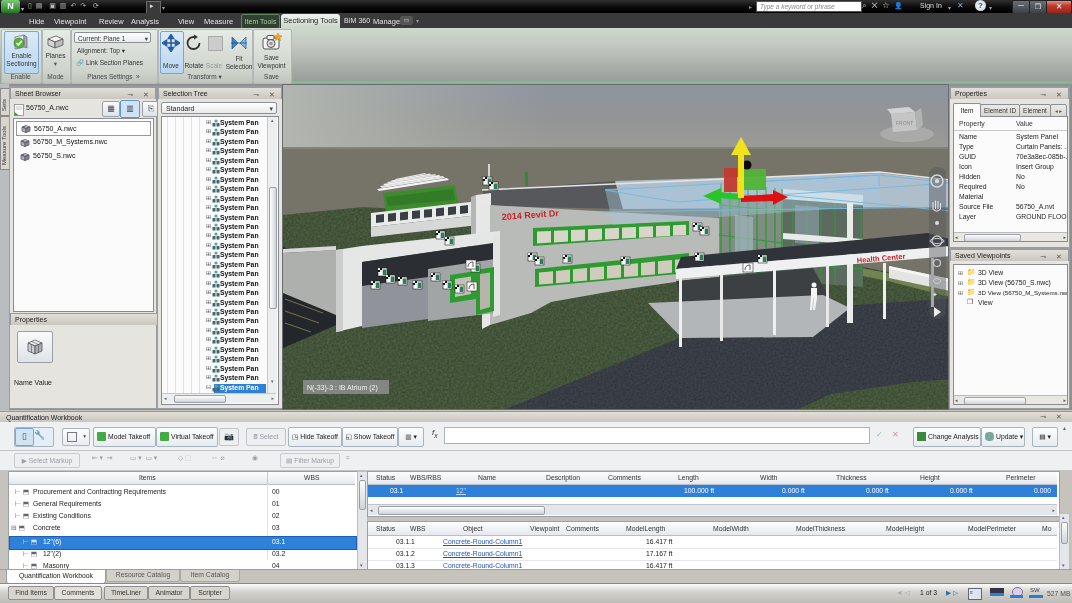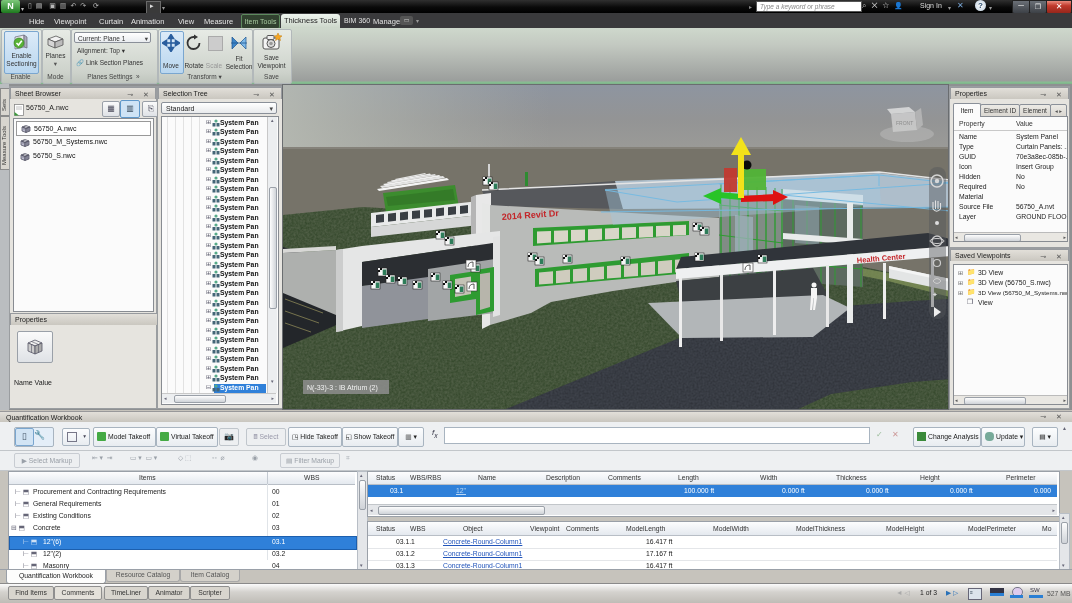--- a/index.html
+++ b/index.html
@@ -32,26 +32,26 @@
   <div class="abs" style="left:989px;top:4px;color:#999;font-size:6px;">▾</div>
 
   <div class="abs" style="left:1012px;top:0;width:16px;height:12px;background:linear-gradient(#6a6f76,#3d4147);border:1px solid #222;border-radius:0 0 2px 2px;color:#eee;font-size:8px;text-align:center;line-height:10px;">─</div>
   <div class="abs" style="left:1029px;top:0;width:16px;height:12px;background:linear-gradient(#6a6f76,#3d4147);border:1px solid #222;border-radius:0 0 2px 2px;color:#eee;font-size:7px;text-align:center;line-height:11px;">❐</div>
   <div class="abs" style="left:1046px;top:0;width:24px;height:12px;background:linear-gradient(#e98b7d,#c0392b 40%,#97261b);border:1px solid #222;border-radius:0 0 2px 2px;color:#fff;font-size:8px;text-align:center;line-height:11px;">✕</div>
 </div>
 
 <div class="abs" id="tabrow" style="left:0;top:13px;width:1072px;height:15px;background:#3a3a3c;color:#e3e3e3;font-size:7.5px;">
   <span class="abs" style="left:29px;top:4px;">Hide</span>
   <span class="abs" style="left:54px;top:4px;">Viewpoint</span>
-  <span class="abs" style="left:99px;top:4px;">Curtain</span>
-  <span class="abs" style="left:131px;top:4px;">Animation</span>
+  <span class="abs" style="left:99px;top:4px;">Review</span>
+  <span class="abs" style="left:131px;top:4px;">Analysis</span>
   <span class="abs" style="left:178px;top:4px;">View</span>
   <span class="abs" style="left:204px;top:4px;">Measure</span>
   <div class="abs" style="left:241px;top:1px;width:37px;height:13px;background:#31412f;border:1px solid #5d8a5d;border-radius:2px;color:#a8cba0;text-align:center;line-height:13px;font-size:7px;">Item Tools</div>
-  <div class="abs" style="left:281px;top:1px;width:59px;height:14px;background:linear-gradient(#eef4ee,#ccd6ca);border-radius:3px 3px 0 0;color:#222;text-align:center;line-height:14px;">Thickness Tools</div>
+  <div class="abs" style="left:281px;top:1px;width:59px;height:14px;background:linear-gradient(#eef4ee,#ccd6ca);border-radius:3px 3px 0 0;color:#222;text-align:center;line-height:14px;">Sectioning Tools</div>
   <span class="abs" style="left:344px;top:4px;font-size:7px;">BIM 360</span>
   <span class="abs" style="left:373px;top:4px;">Manage</span>
   <div class="abs" style="left:400px;top:3px;width:13px;height:9px;background:#555;border-radius:2px;color:#ccc;font-size:6px;text-align:center;line-height:9px;">▭</div>
   <span class="abs" style="left:416px;top:4px;color:#999;font-size:6px;">▾</span>
 </div>
 
 <div class="abs" id="ribbon" style="left:0;top:28px;width:1072px;height:56px;background:linear-gradient(#ced8cc,#c3c9c1 30%,#9b9e9c 94%,#87bd92 97%,#7db388);">
   <div class="abs" id="ribbonpanels" style="left:0;top:0;width:292px;height:56px;font-size:6.5px;color:#333;">
 
     <div class="abs" style="left:1px;top:1px;width:39px;height:53px;background:linear-gradient(#e7ebe5,#cdd2cb 80%,#bfc5bd);border:1px solid #b2b8ba;border-radius:2px;"></div>

